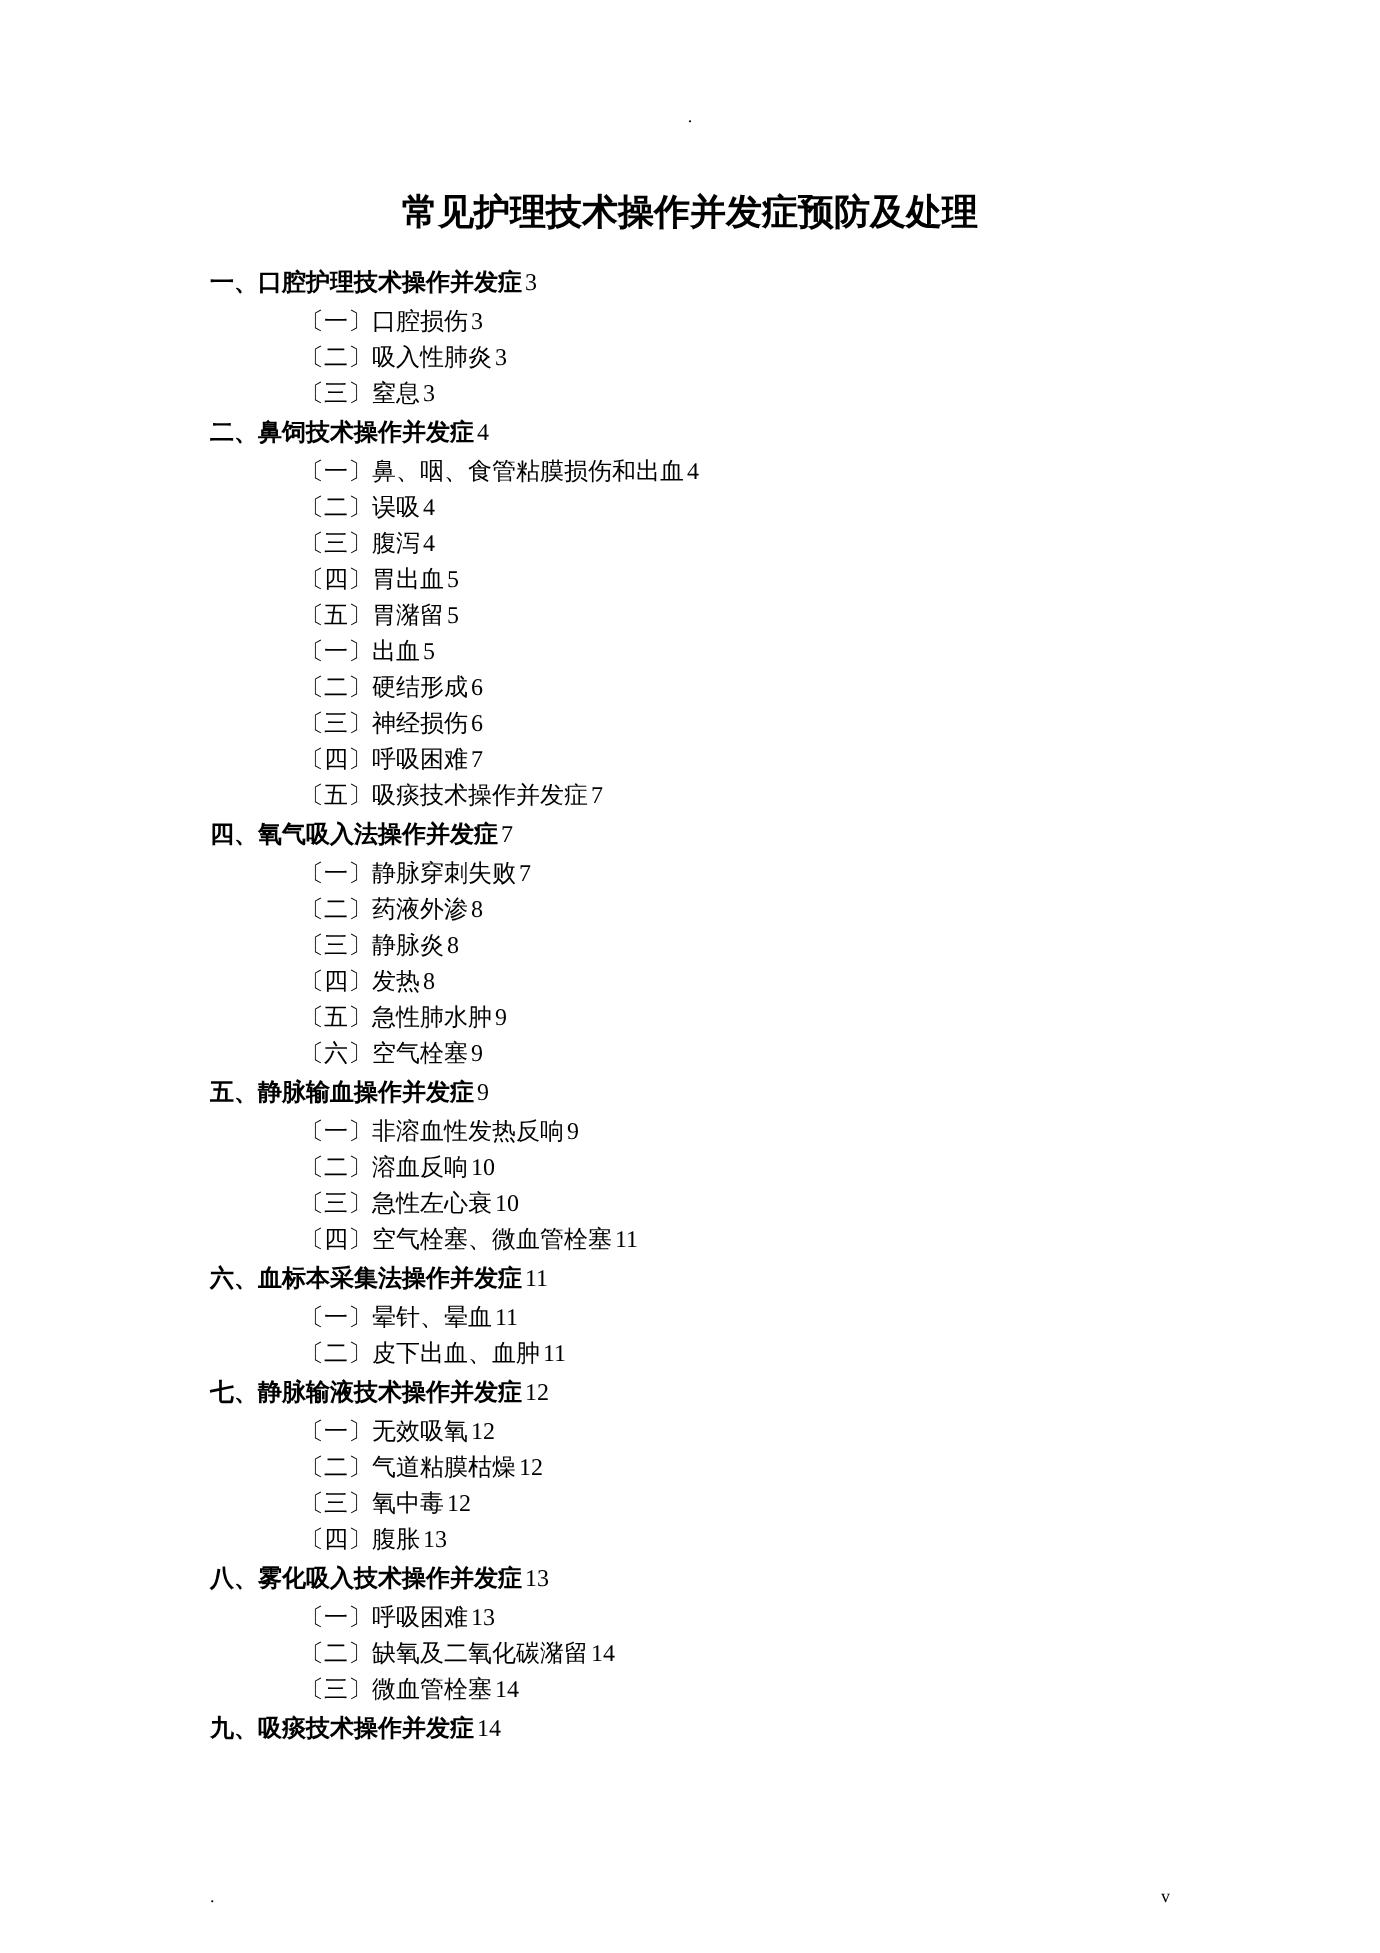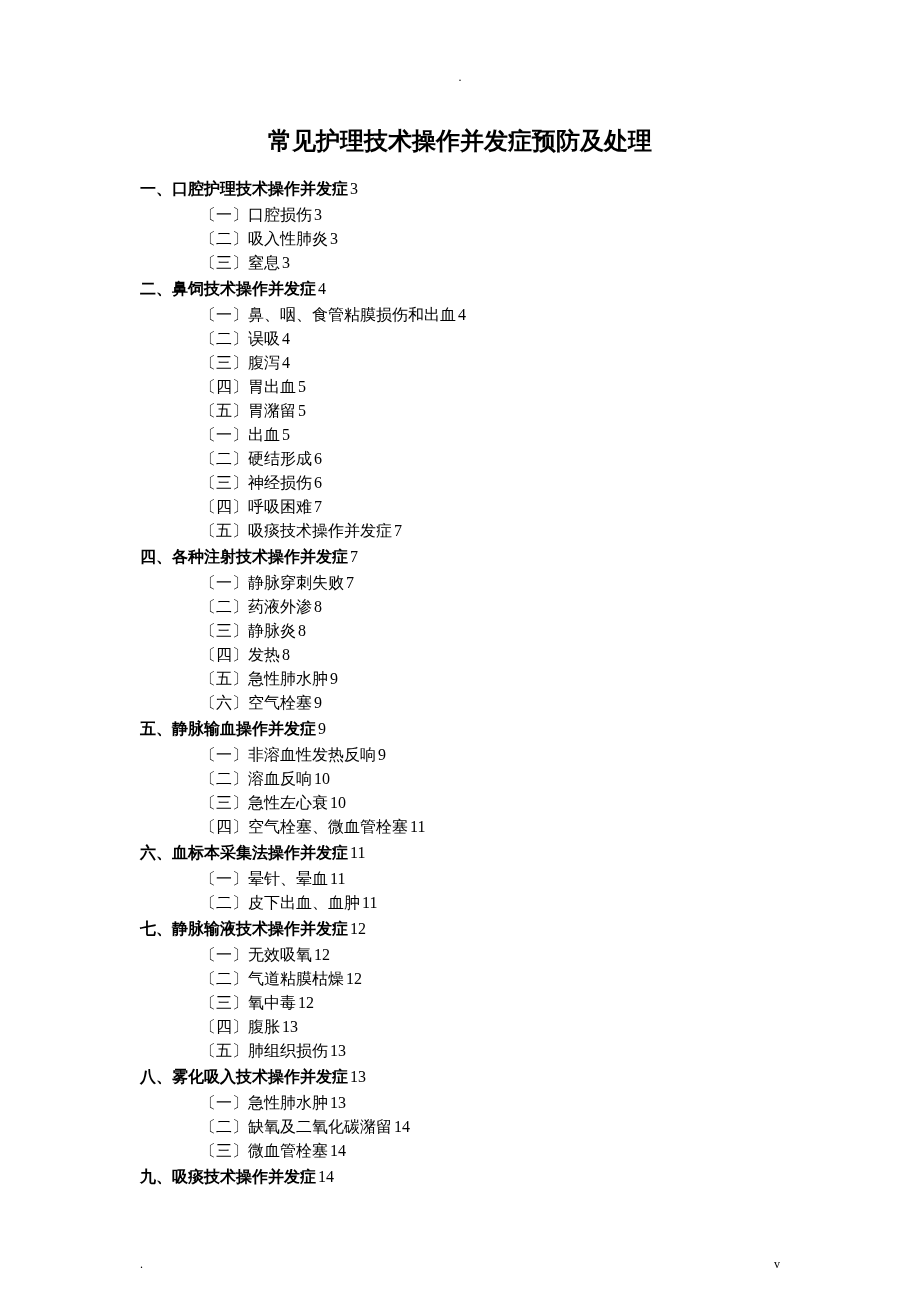--- a/index.html
+++ b/index.html
@@ -74,43 +74,42 @@
       <div class="sub-item"><span>〔一〕鼻、咽、食管粘膜损伤和出血</span><span class="page-num">4</span></div>
       <div class="sub-item"><span>〔二〕误吸</span><span class="page-num">4</span></div>
       <div class="sub-item"><span>〔三〕腹泻</span><span class="page-num">4</span></div>
       <div class="sub-item"><span>〔四〕胃出血</span><span class="page-num">5</span></div>
       <div class="sub-item"><span>〔五〕胃潴留</span><span class="page-num">5</span></div>
       <div class="sub-item"><span>〔一〕出血</span><span class="page-num">5</span></div>
       <div class="sub-item"><span>〔二〕硬结形成</span><span class="page-num">6</span></div>
       <div class="sub-item"><span>〔三〕神经损伤</span><span class="page-num">6</span></div>
       <div class="sub-item"><span>〔四〕呼吸困难</span><span class="page-num">7</span></div>
       <div class="sub-item"><span>〔五〕吸痰技术操作并发症</span><span class="page-num">7</span></div>
-      <div class="section-heading"><span class="bold-part">四、各种注射技术操作并发症</span><span class="page-num">7</span></div>
+      <div class="section-heading"><span class="bold-part">四、氧气吸入法操作并发症</span><span class="page-num">7</span></div>
       <div class="sub-item"><span>〔一〕静脉穿刺失败</span><span class="page-num">7</span></div>
       <div class="sub-item"><span>〔二〕药液外渗</span><span class="page-num">8</span></div>
       <div class="sub-item"><span>〔三〕静脉炎</span><span class="page-num">8</span></div>
       <div class="sub-item"><span>〔四〕发热</span><span class="page-num">8</span></div>
       <div class="sub-item"><span>〔五〕急性肺水肿</span><span class="page-num">9</span></div>
       <div class="sub-item"><span>〔六〕空气栓塞</span><span class="page-num">9</span></div>
       <div class="section-heading"><span class="bold-part">五、静脉输血操作并发症</span><span class="page-num">9</span></div>
       <div class="sub-item"><span>〔一〕非溶血性发热反响</span><span class="page-num">9</span></div>
       <div class="sub-item"><span>〔二〕溶血反响</span><span class="page-num">10</span></div>
       <div class="sub-item"><span>〔三〕急性左心衰</span><span class="page-num">10</span></div>
       <div class="sub-item"><span>〔四〕空气栓塞、微血管栓塞</span><span class="page-num">11</span></div>
       <div class="section-heading"><span class="bold-part">六、血标本采集法操作并发症</span><span class="page-num">11</span></div>
       <div class="sub-item"><span>〔一〕晕针、晕血</span><span class="page-num">11</span></div>
       <div class="sub-item"><span>〔二〕皮下出血、血肿</span><span class="page-num">11</span></div>
       <div class="section-heading"><span class="bold-part">七、静脉输液技术操作并发症</span><span class="page-num">12</span></div>
       <div class="sub-item"><span>〔一〕无效吸氧</span><span class="page-num">12</span></div>
       <div class="sub-item"><span>〔二〕气道粘膜枯燥</span><span class="page-num">12</span></div>
       <div class="sub-item"><span>〔三〕氧中毒</span><span class="page-num">12</span></div>
       <div class="sub-item"><span>〔四〕腹胀</span><span class="page-num">13</span></div>
-      <div class="sub-item"><span>〔五〕肺组织损伤</span><span class="page-num">13</span></div>
       <div class="section-heading"><span class="bold-part">八、雾化吸入技术操作并发症</span><span class="page-num">13</span></div>
-      <div class="sub-item"><span>〔一〕急性肺水肿</span><span class="page-num">13</span></div>
+      <div class="sub-item"><span>〔一〕呼吸困难</span><span class="page-num">13</span></div>
       <div class="sub-item"><span>〔二〕缺氧及二氧化碳潴留</span><span class="page-num">14</span></div>
       <div class="sub-item"><span>〔三〕微血管栓塞</span><span class="page-num">14</span></div>
       <div class="section-heading"><span class="bold-part">九、吸痰技术操作并发症</span><span class="page-num">14</span></div>
     </div>
 </div>
 
 <div class="footer">
   <span>.</span>
   <span>v</span>
 </div>

